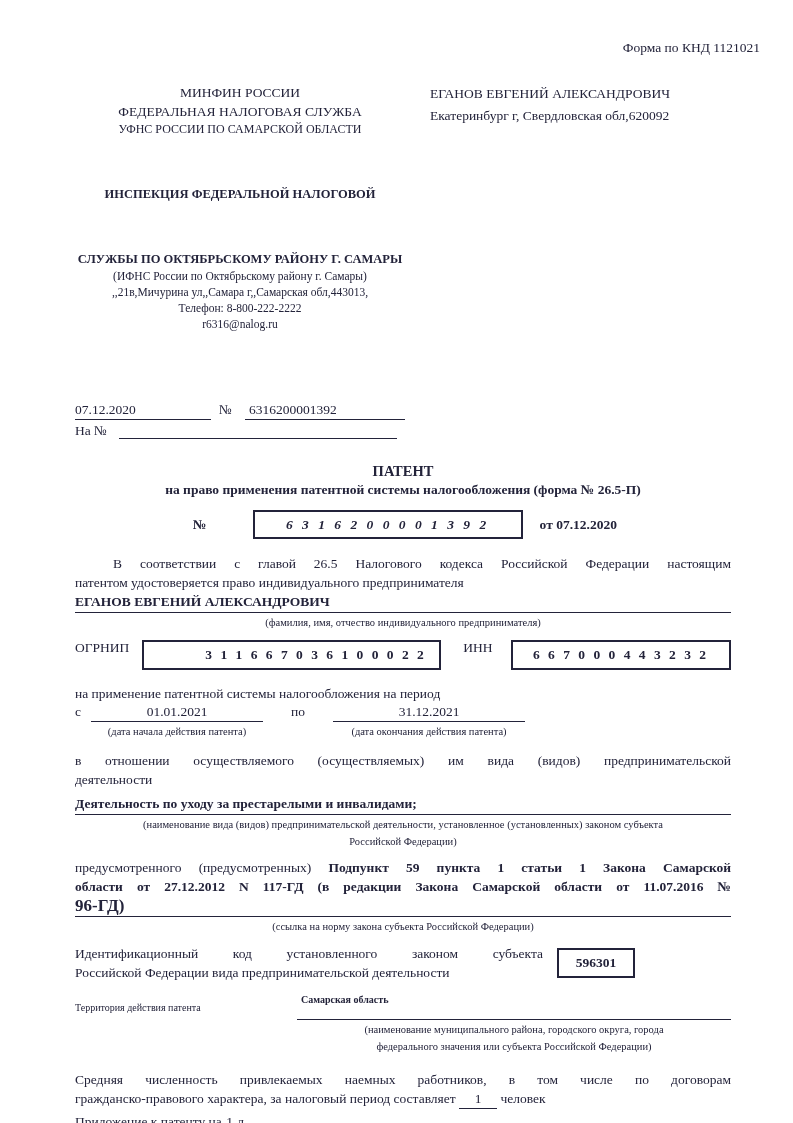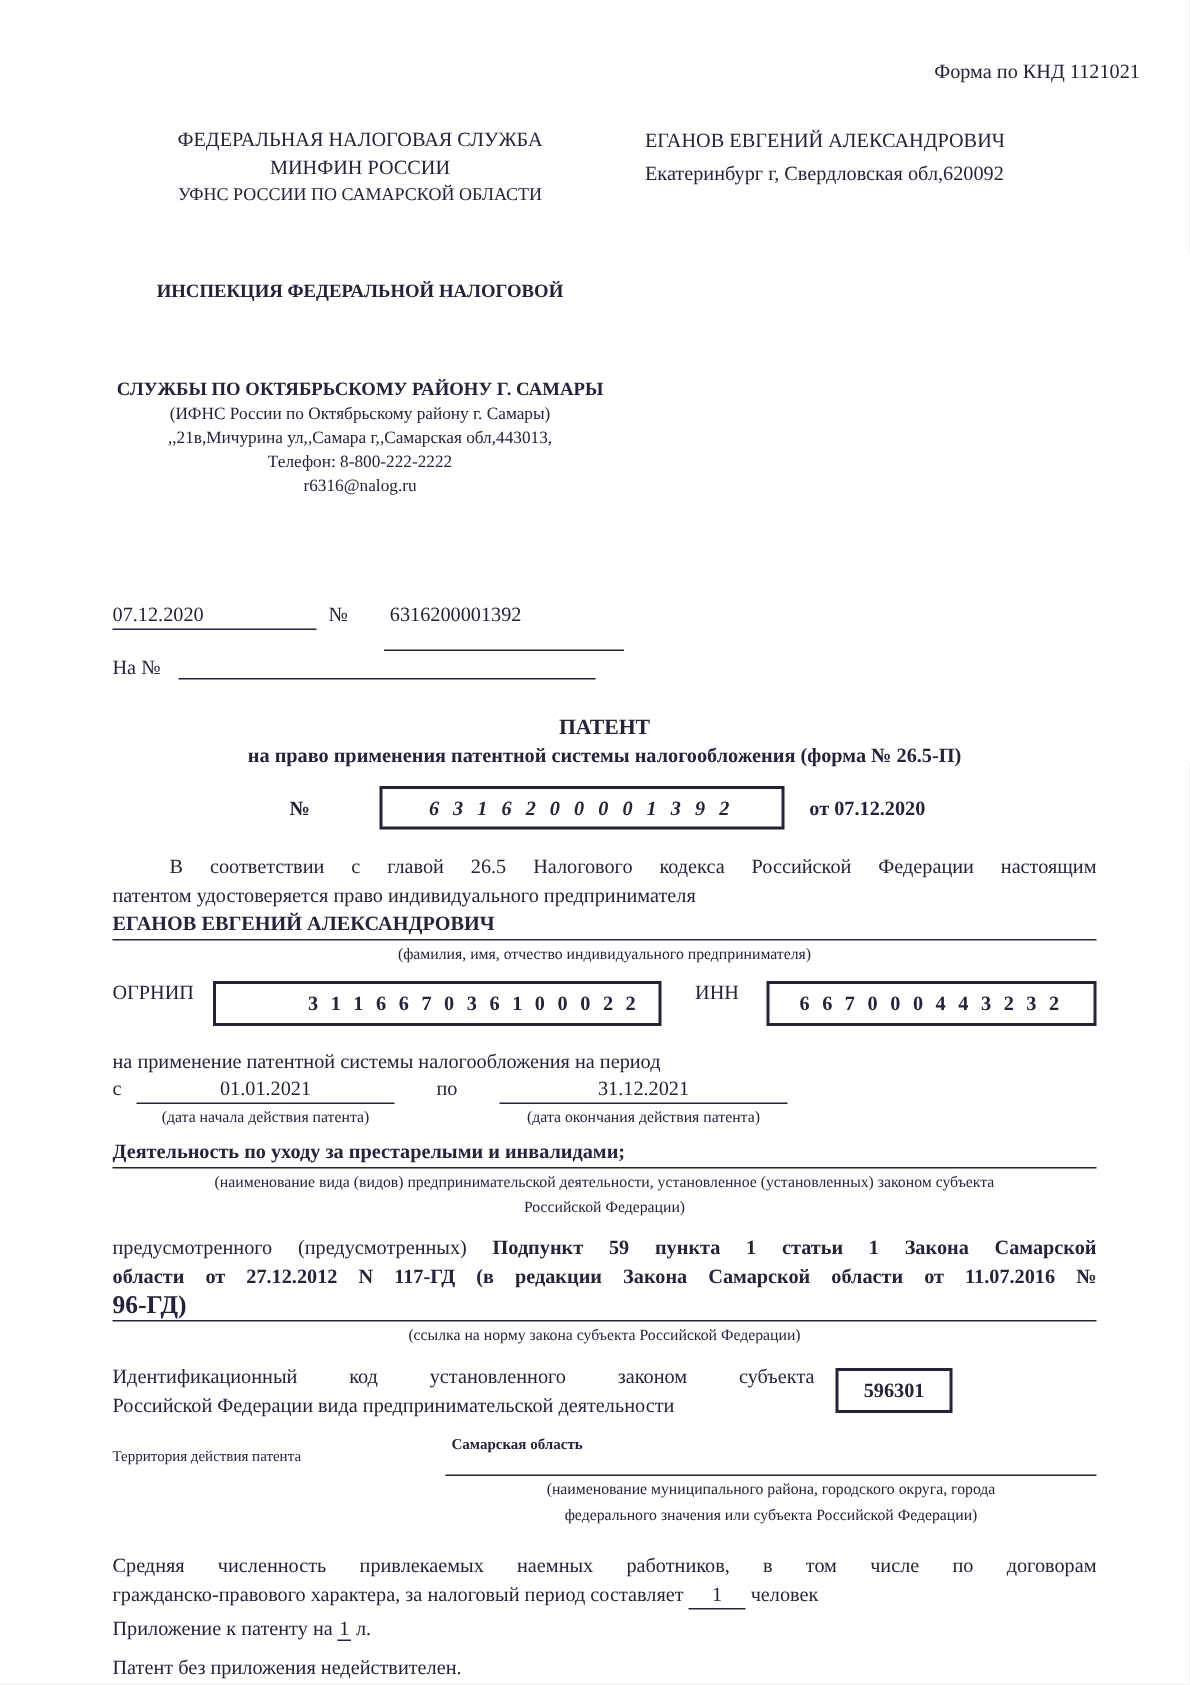--- a/index.html
+++ b/index.html
@@ -23,21 +23,21 @@
   .issuer .l1{font-size:13.5px;line-height:19px;}
   .issuer .l3{font-size:12px;line-height:17px;}
   .issuer .l4{font-size:12.5px;font-weight:bold;line-height:17px;margin-top:48px;}
   .issuer .l6{font-size:11.5px;line-height:16px;}
   .recipient{margin-left:25px;width:300px;font-size:13.5px;line-height:22px;}
 
   
   .ref-row{margin-top:70px;display:flex;align-items:baseline;font-size:13.5px;}
   .ref-date{width:136px;border-bottom:1.5px solid #23233a;padding-bottom:1px;}
   .ref-nosign{margin-left:8px;}
-  .ref-number{margin-left:24px;width:156px;border-bottom:1.5px solid #23233a;padding-bottom:15px;padding-left:4px;}
+  .ref-number{margin-left:13px;width:156px;border-bottom:1.5px solid #23233a;padding-bottom:1px;padding-left:4px;}
   .nano-row{margin-top:3px;display:flex;font-size:13.5px;}
   .nano-line{width:278px;margin-left:12px;border-bottom:1.5px solid #23233a;}
 
   
   .title-main{margin-top:24px;text-align:center;font-size:14.5px;font-weight:bold;}
   .title-sub{margin-top:2px;text-align:center;font-size:13.5px;font-weight:bold;}
   .patno-row{margin-top:12px;display:flex;align-items:center;font-size:13.5px;font-weight:bold;}
   .patno-nosign{margin-left:118px;}
   .patno-box{margin-left:46px;width:266px;height:25px;border:2px solid #23233a;
     display:flex;align-items:center;justify-content:center;letter-spacing:3px;font-size:13.5px;font-style:italic;}
@@ -102,22 +102,22 @@
 </head>
 <body>
 
 <div class="page">
   <div class="content">
 
     <div class="form-code">Форма по КНД 1121021</div>
 
     <div class="header">
       <div class="issuer">
+        <div class="l1">МИНФИН РОССИИ</div>
         <div class="l1">ФЕДЕРАЛЬНАЯ НАЛОГОВАЯ СЛУЖБА</div>
-        <div class="l1">МИНФИН РОССИИ</div>
         <div class="l3">УФНС РОССИИ ПО САМАРСКОЙ ОБЛАСТИ</div>
         <div class="l4">ИНСПЕКЦИЯ ФЕДЕРАЛЬНОЙ НАЛОГОВОЙ</div>
         <div class="l4">СЛУЖБЫ ПО ОКТЯБРЬСКОМУ РАЙОНУ Г. САМАРЫ</div>
         <div class="l6">(ИФНС России по Октябрьскому району г. Самары)</div>
         <div class="l6">,,21в,Мичурина ул,,Самара г,,Самарская обл,443013,</div>
         <div class="l6">Телефон: 8-800-222-2222</div>
         <div class="l6">r6316@nalog.ru</div>
       </div>
       <div class="recipient">
         <div>ЕГАНОВ ЕВГЕНИЙ АЛЕКСАНДРОВИЧ</div>
@@ -166,20 +166,24 @@
       <span class="p-lbl2">по</span>
       <span class="p-cell2">31.12.2021</span>
     </div>
     <div class="period-caps">
       <span class="pc-sp1"></span>
       <span class="pc-c1">(дата начала действия патента)</span>
       <span class="pc-sp2"></span>
       <span class="pc-c2">(дата окончания действия патента)</span>
     </div>
 
+    <div class="regard">
+      <div class="jline">в отношении осуществляемого (осуществляемых) им вида (видов) предпринимательской</div>
+      <div class="pline">деятельности</div>
+    </div>
 
     <div class="value-line activity-name">Деятельность по уходу за престарелыми и инвалидами;</div>
     <div class="caption">(наименование вида (видов) предпринимательской деятельности, установленное (установленных) законом субъекта</div>
     <div class="caption">Российской Федерации)</div>
 
     <div class="law">
       <div class="jline"><span>предусмотренного (предусмотренных)</span> <span class="bold">Подпункт 59&nbsp;пункта 1&nbsp;статьи 1&nbsp;Закона Самарской</span></div>
       <div class="jline bold">области от 27.12.2012&nbsp;N 117-ГД (в редакции Закона Самарской области от 11.07.2016 №</div>
       <div class="law-last">96-ГД)</div>
     </div>

